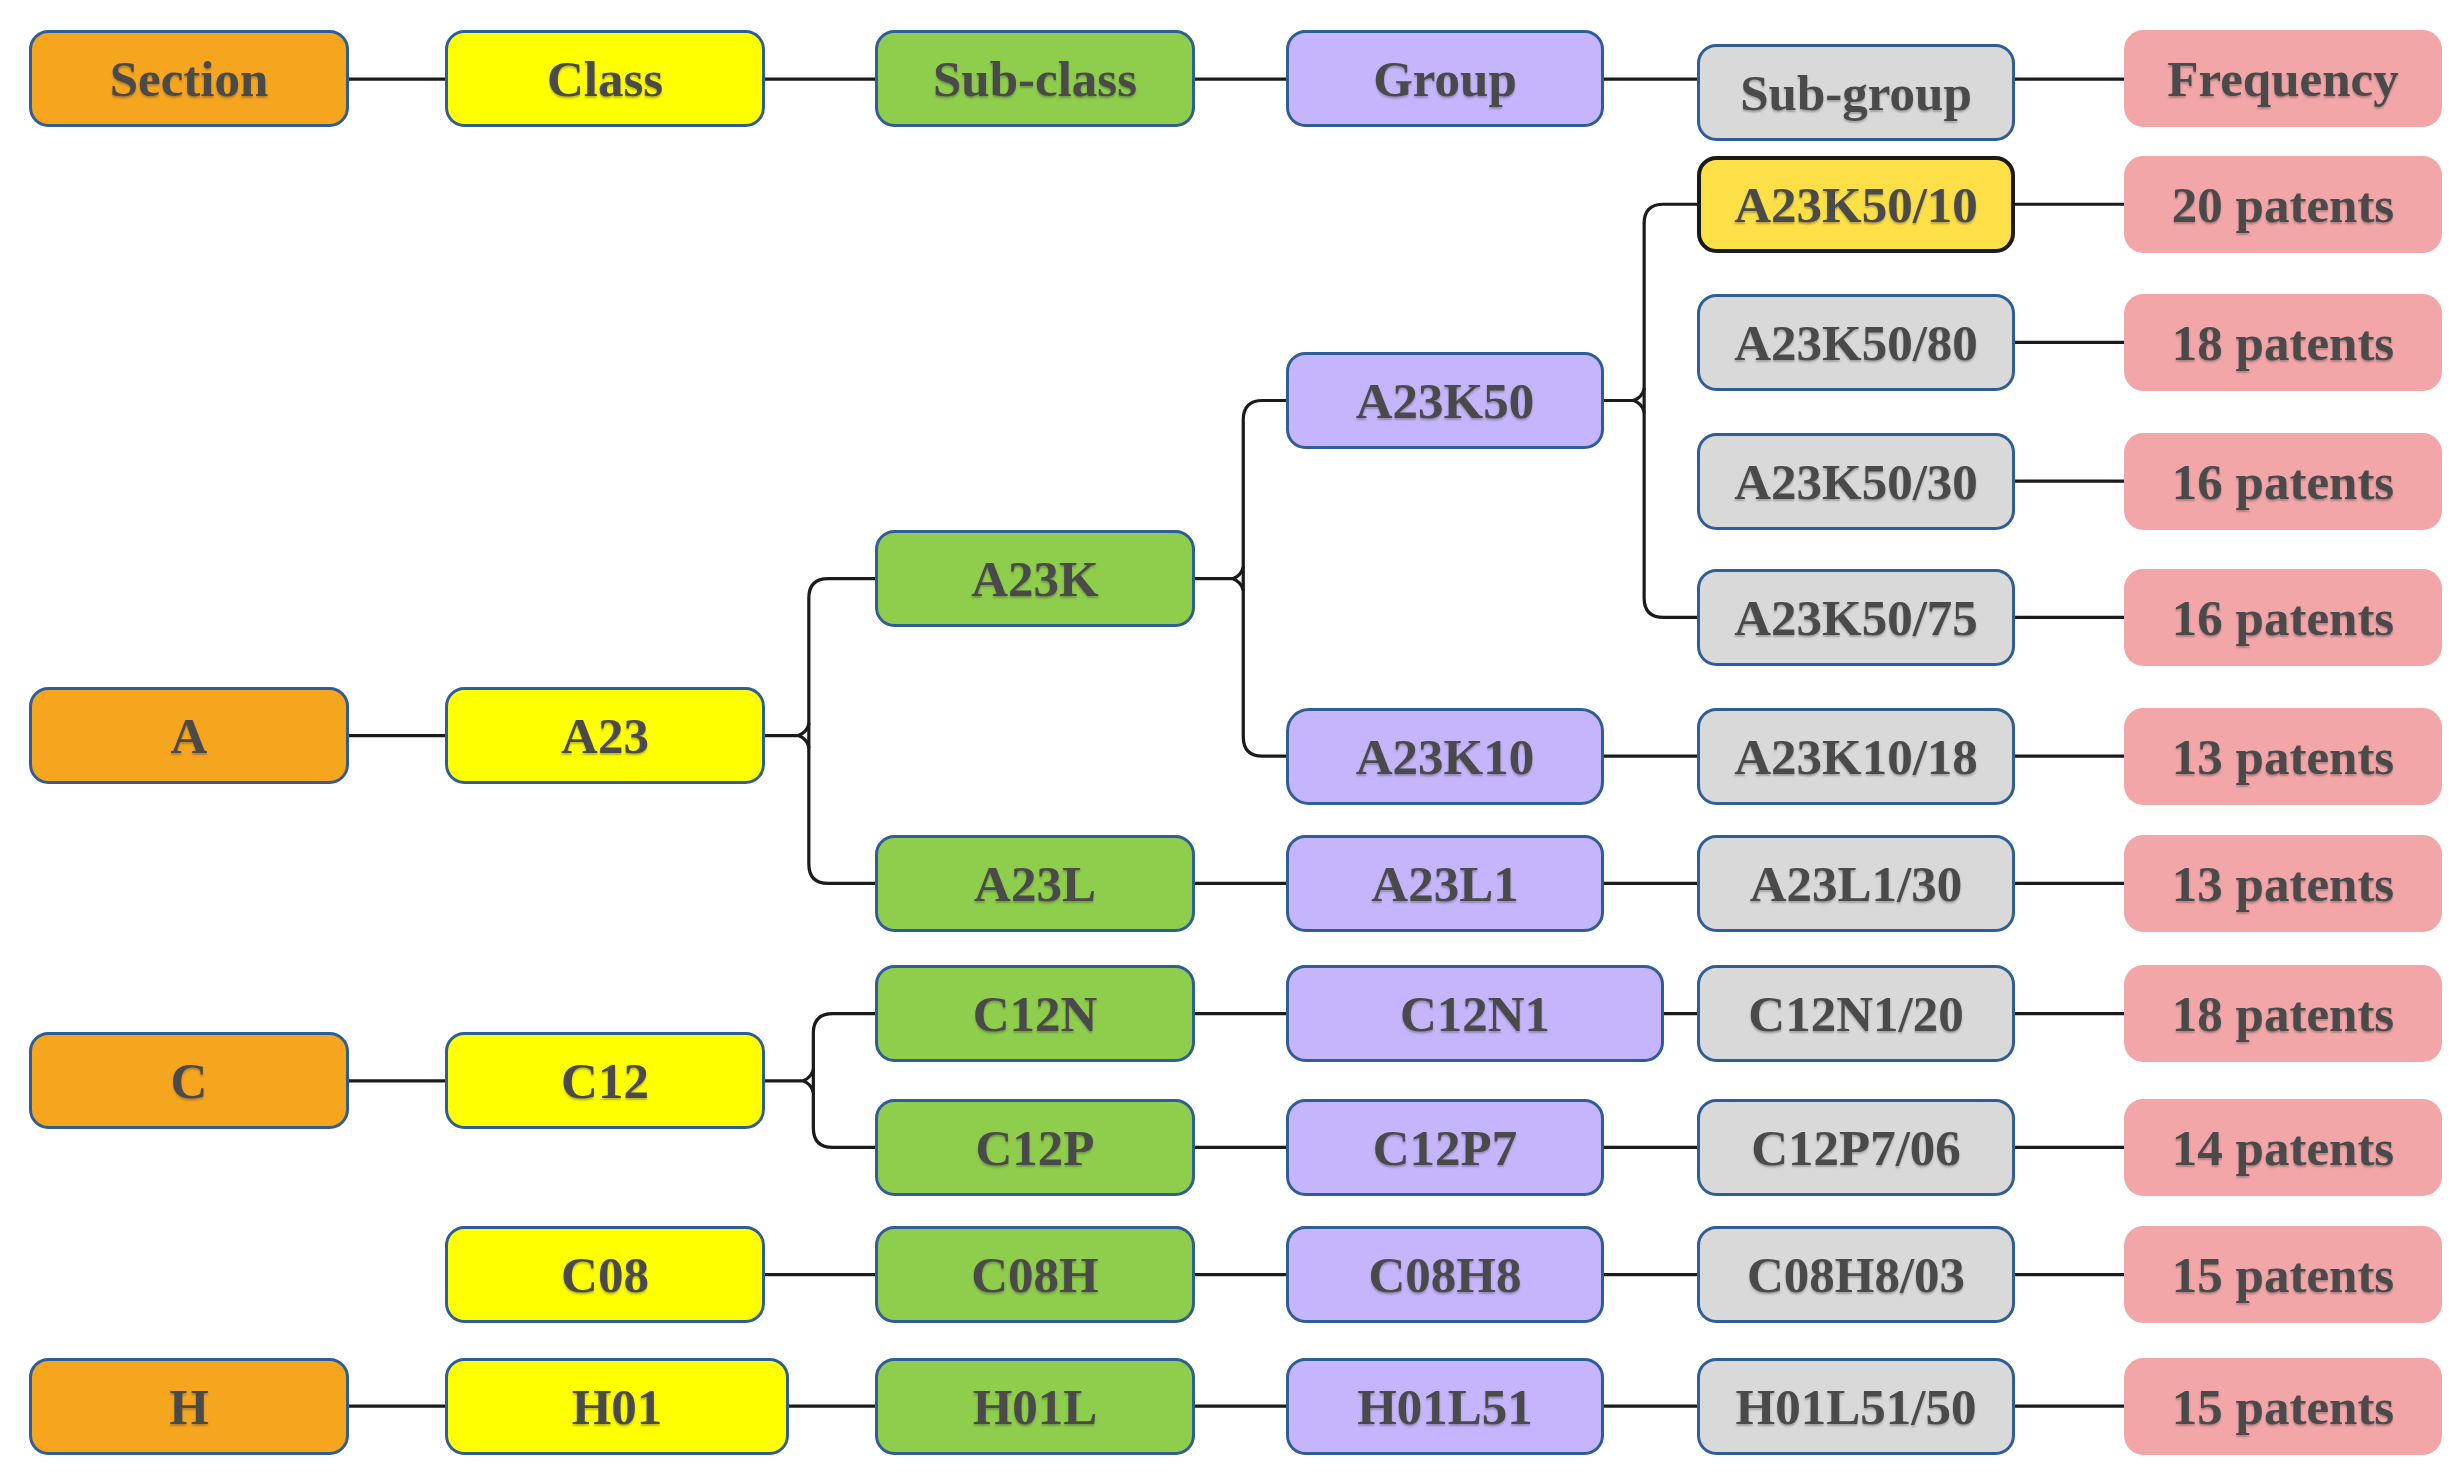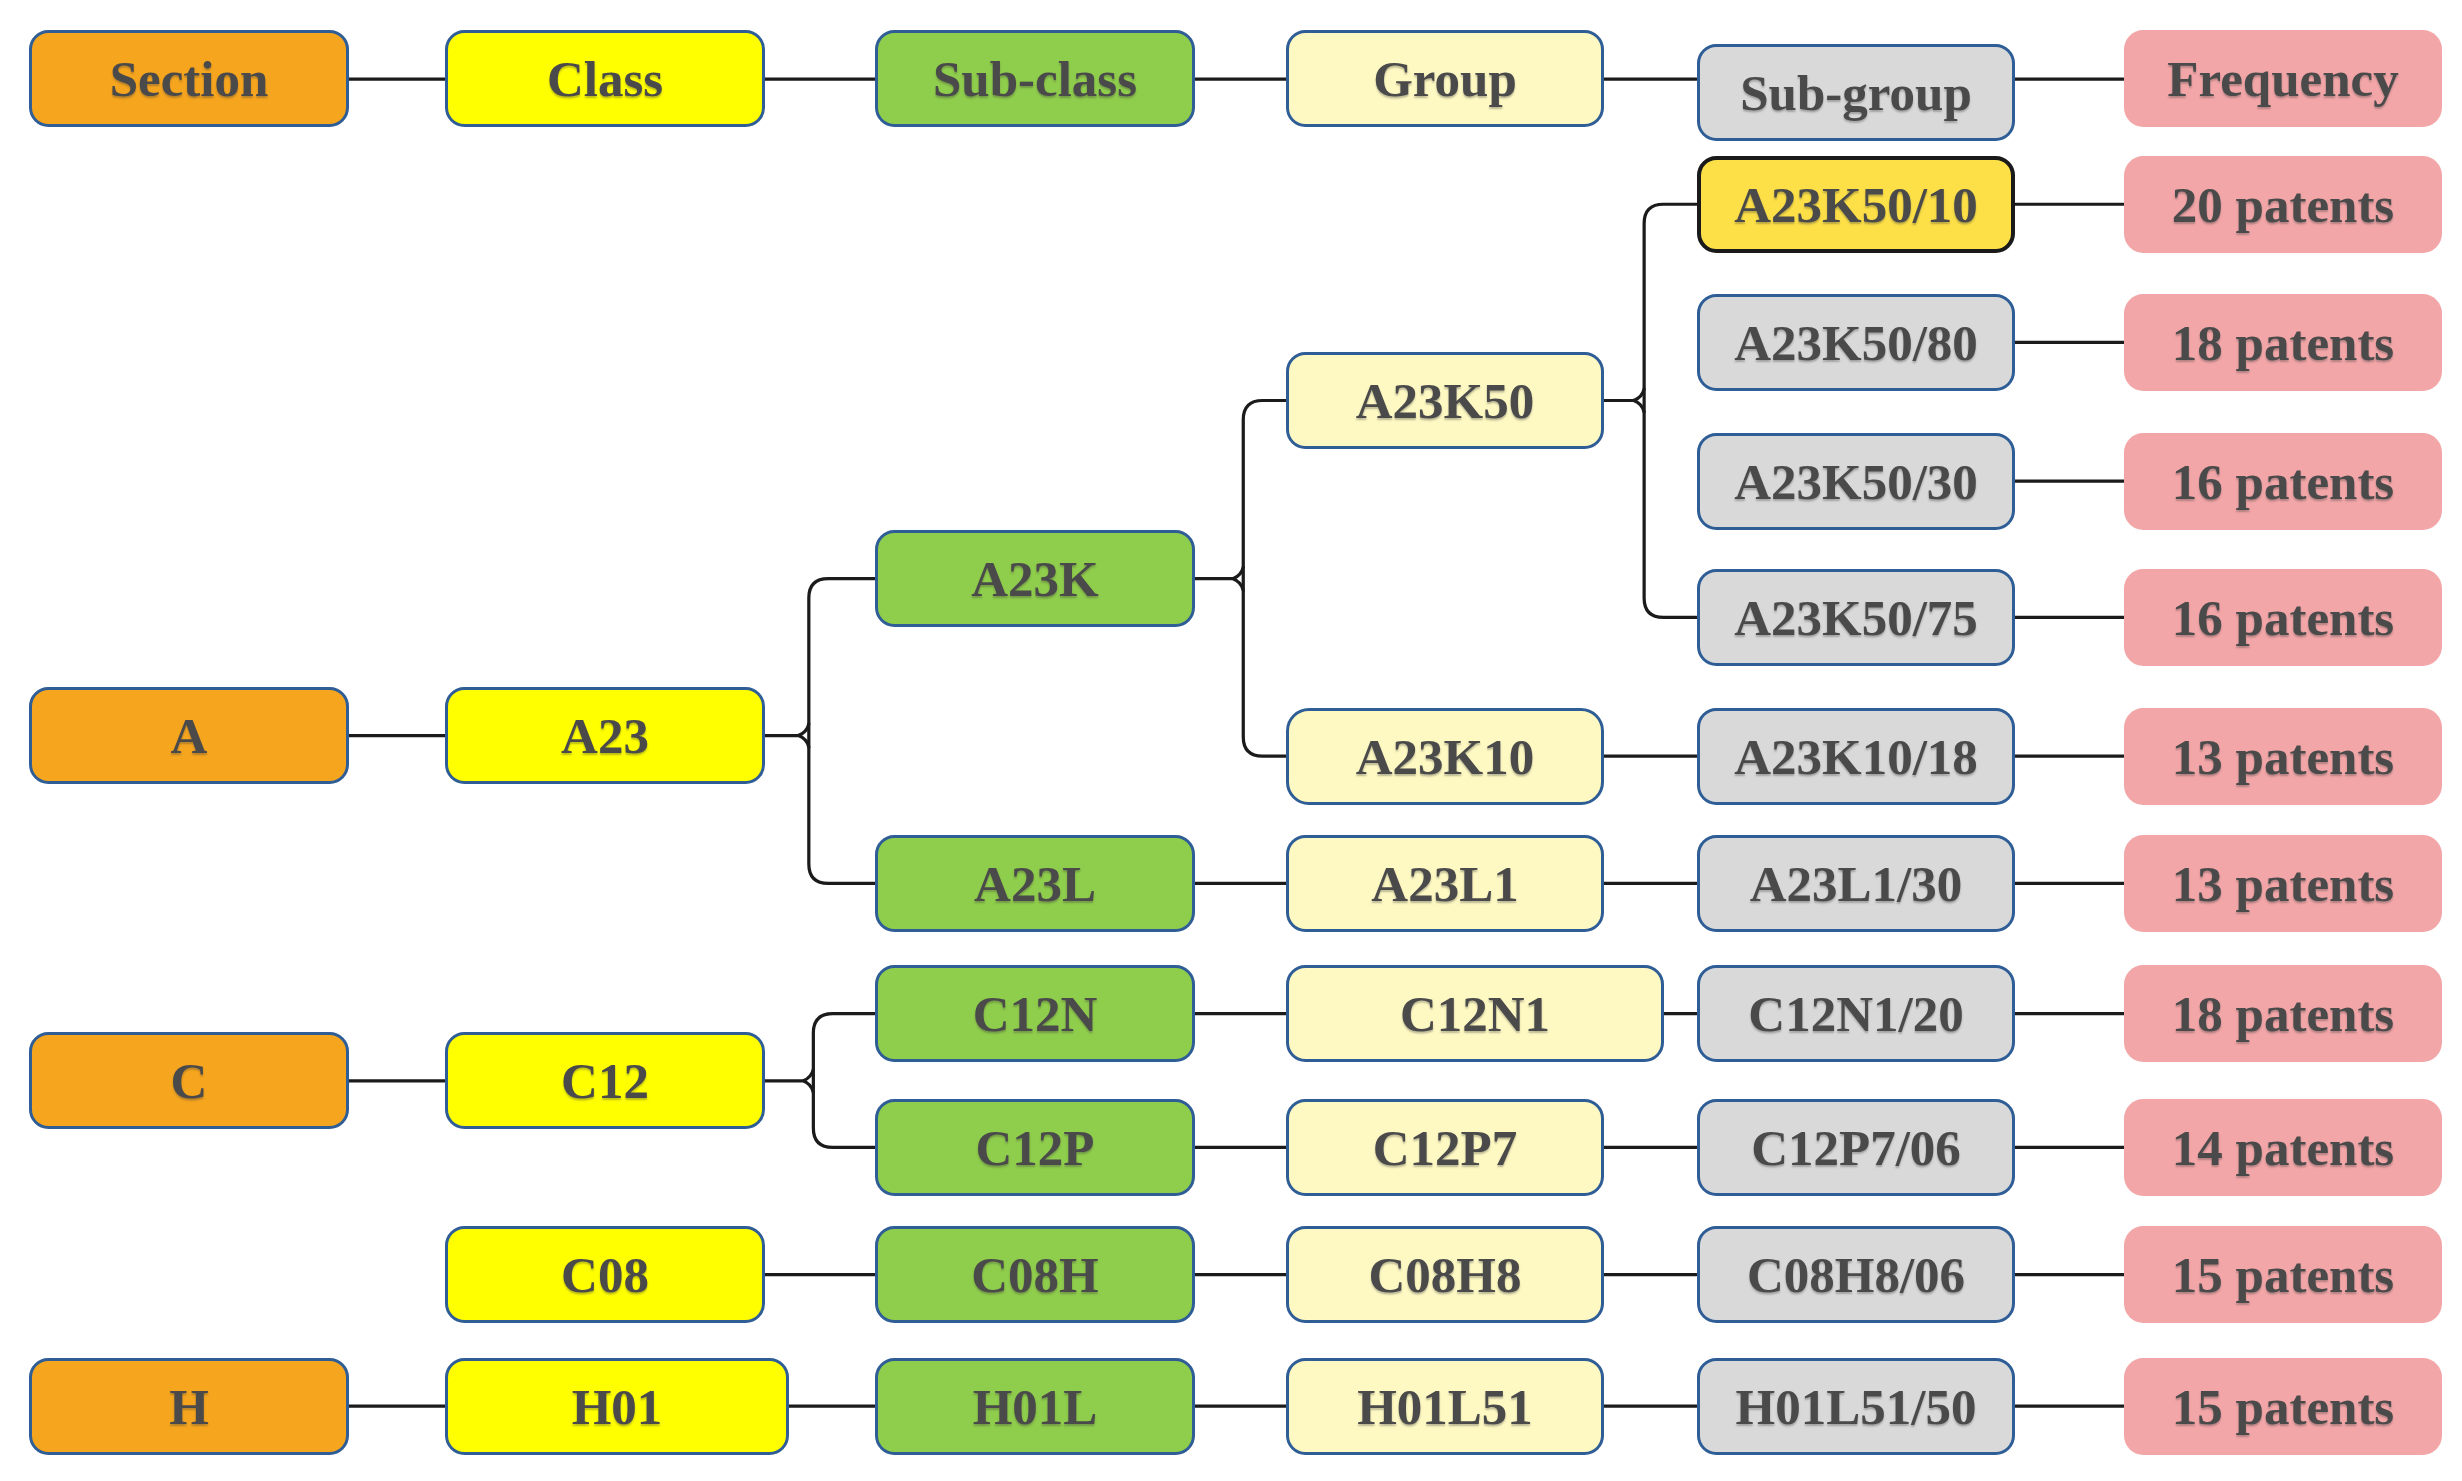--- a/index.html
+++ b/index.html
@@ -31,21 +31,21 @@
     font-weight:bold;
     font-size:51px;
     color:#4a4a4a;
     text-shadow:0 1.9px 1.9px rgba(60,60,60,0.35);
     z-index:1;
     white-space:nowrap;
   }
   .orange{background:#F6A51E;border:3.2px solid #2F5D96;}
   .yellow{background:#FFFF00;border:3.2px solid #2F5D96;}
   .green {background:#8FCD4C;border:3.2px solid #2F5D96;}
-  .blue  {background:#fef9c3;border:3.2px solid #2F5D96;}
+  .blue  {background:#c4b5fd;border:3.2px solid #2F5D96;}
   .gray  {background:#D9D9D9;border:3.2px solid #2F5D96;}
   .grayblack{background:#fde047;border:4.5px solid #1A1A1A;}
   .pink  {background:#F3A6A8;border:none;}
 </style>
 </head>
 <body>
 
 <div id="canvas">
 
   <svg id="wires" width="2462" height="1482" viewBox="0 0 3814 2295">
@@ -134,21 +134,21 @@
   <div class="box blue" style="left:1286px;top:1358px;width:318px;">H01L51</div>
 
   <div class="box grayblack" style="left:1697px;top:156px;width:318px;">A23K50/10</div>
   <div class="box gray" style="left:1697px;top:294px;width:318px;">A23K50/80</div>
   <div class="box gray" style="left:1697px;top:433px;width:318px;">A23K50/30</div>
   <div class="box gray" style="left:1697px;top:569px;width:318px;">A23K50/75</div>
   <div class="box gray" style="left:1697px;top:708px;width:318px;">A23K10/18</div>
   <div class="box gray" style="left:1697px;top:835px;width:318px;">A23L1/30</div>
   <div class="box gray" style="left:1697px;top:965px;width:318px;">C12N1/20</div>
   <div class="box gray" style="left:1697px;top:1099px;width:318px;">C12P7/06</div>
-  <div class="box gray" style="left:1697px;top:1226px;width:318px;">C08H8/06</div>
+  <div class="box gray" style="left:1697px;top:1226px;width:318px;">C08H8/03</div>
   <div class="box gray" style="left:1697px;top:1358px;width:318px;">H01L51/50</div>
 
   <div class="box pink" style="left:2124px;top:156px;width:318px;">20 patents</div>
   <div class="box pink" style="left:2124px;top:294px;width:318px;">18 patents</div>
   <div class="box pink" style="left:2124px;top:433px;width:318px;">16 patents</div>
   <div class="box pink" style="left:2124px;top:569px;width:318px;">16 patents</div>
   <div class="box pink" style="left:2124px;top:708px;width:318px;">13 patents</div>
   <div class="box pink" style="left:2124px;top:835px;width:318px;">13 patents</div>
   <div class="box pink" style="left:2124px;top:965px;width:318px;">18 patents</div>
   <div class="box pink" style="left:2124px;top:1099px;width:318px;">14 patents</div>

